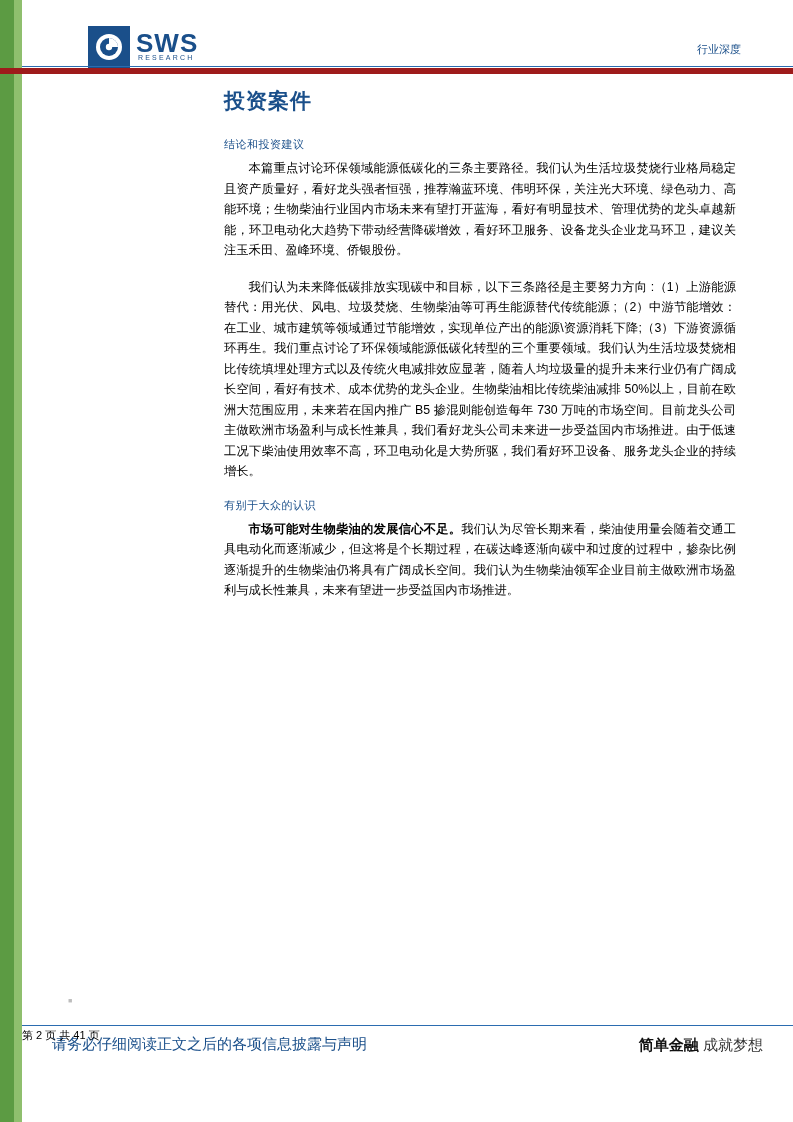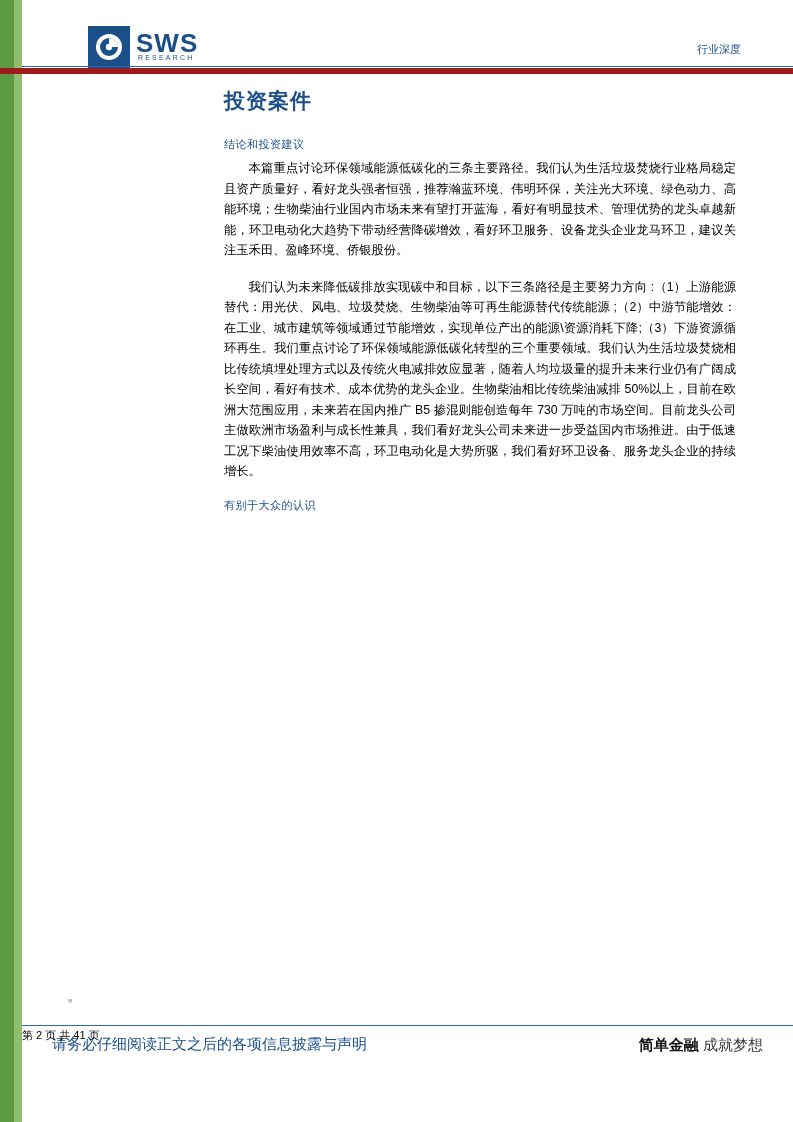--- a/index.html
+++ b/index.html
@@ -229,20 +229,23 @@
 
   <div class="content">
     <h1 class="section-title">投资案件</h1>
 
     <h2 class="sub-title">结论和投资建议</h2>
     <p class="body-text">本篇重点讨论环保领域能源低碳化的三条主要路径。我们认为生活垃圾焚烧行业格局稳定且资产质量好，看好龙头强者恒强，推荐瀚蓝环境、伟明环保，关注光大环境、绿色动力、高能环境；生物柴油行业国内市场未来有望打开蓝海，看好有明显技术、管理优势的龙头卓越新能，环卫电动化大趋势下带动经营降碳增效，看好环卫服务、设备龙头企业龙马环卫，建议关注玉禾田、盈峰环境、侨银股份。</p>
 
     <p class="body-text">我们认为未来降低碳排放实现碳中和目标，以下三条路径是主要努力方向 :（1）上游能源替代：用光伏、风电、垃圾焚烧、生物柴油等可再生能源替代传统能源 ;（2）中游节能增效：在工业、城市建筑等领域通过节能增效，实现单位产出的能源\资源消耗下降;（3）下游资源循环再生。我们重点讨论了环保领域能源低碳化转型的三个重要领域。我们认为生活垃圾焚烧相比传统填埋处理方式以及传统火电减排效应显著，随着人均垃圾量的提升未来行业仍有广阔成长空间，看好有技术、成本优势的龙头企业。生物柴油相比传统柴油减排 50%以上，目前在欧洲大范围应用，未来若在国内推广 B5 掺混则能创造每年 730 万吨的市场空间。目前龙头公司主做欧洲市场盈利与成长性兼具，我们看好龙头公司未来进一步受益国内市场推进。由于低速工况下柴油使用效率不高，环卫电动化是大势所驱，我们看好环卫设备、服务龙头企业的持续增长。</p>
 
     <h2 class="sub-title">有别于大众的认识</h2>
+    <p class="body-text last">
+      <span class="b">市场可能对生物柴油的发展信心不足。</span><span>我们认为尽管长期来看，柴油使用量会随着交通工具电动化而逐渐减少，但这将是个长期过程，在碳达峰逐渐向碳中和过度的过程中，掺杂比例逐渐提升的生物柴油仍将具有广阔成长空间。我们认为生物柴油领军企业目前主做欧洲市场盈利与成长性兼具，未来有望进一步受益国内市场推进。</span>
+    </p>
   </div>
 
   <div class="side-marker">■</div>
 
   <div class="footer-rule"></div>
   <div class="footer">
     <div class="footer-left">请务必仔细阅读正文之后的各项信息披露与声明</div>
     <div class="footer-center">第 2 页 共 41 页</div>
     <div class="footer-right"><span class="brand-b">简单金融</span> <span>成就梦想</span></div>
   </div>

